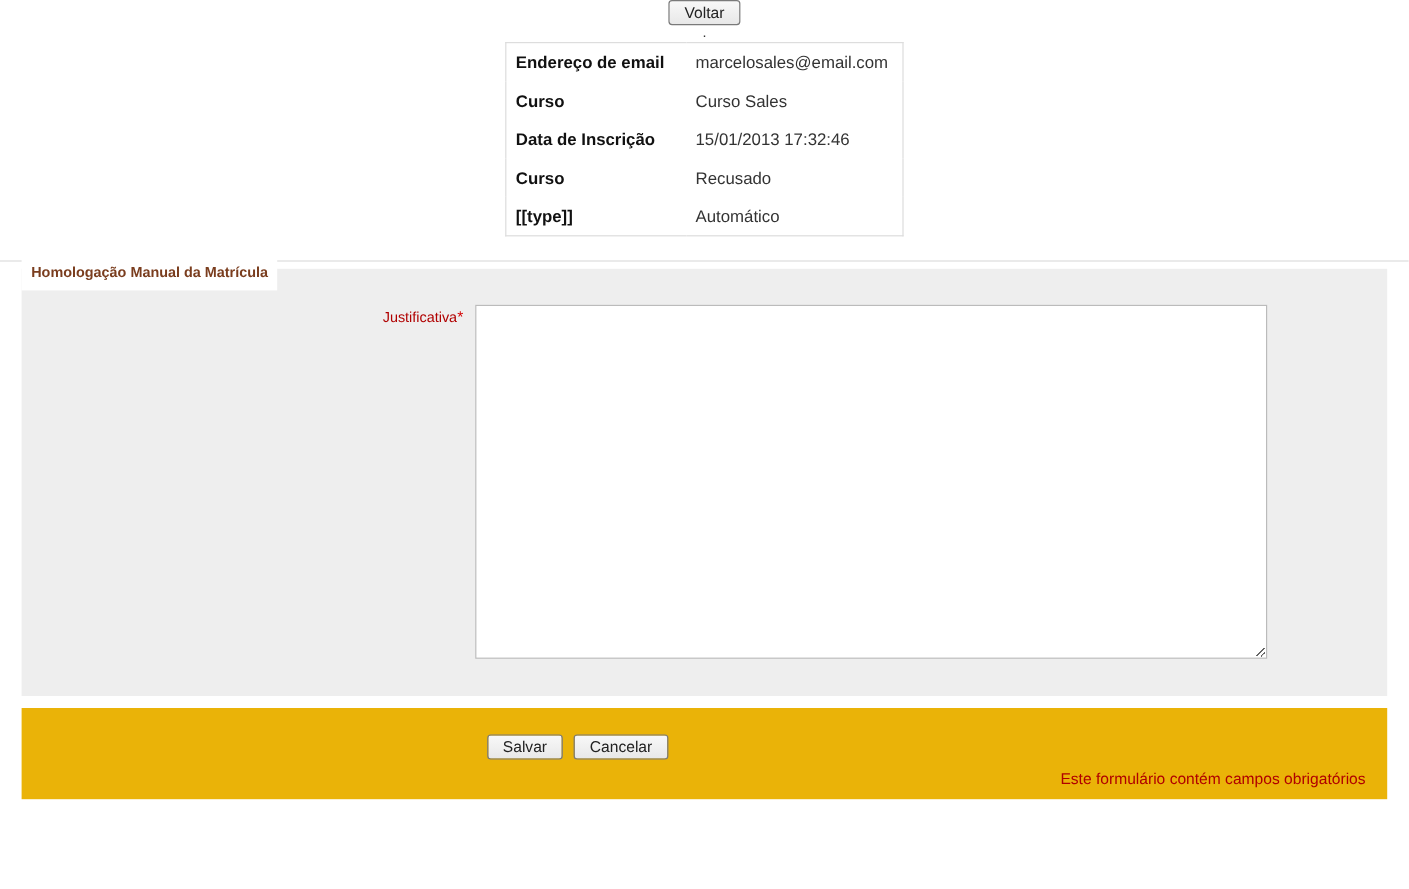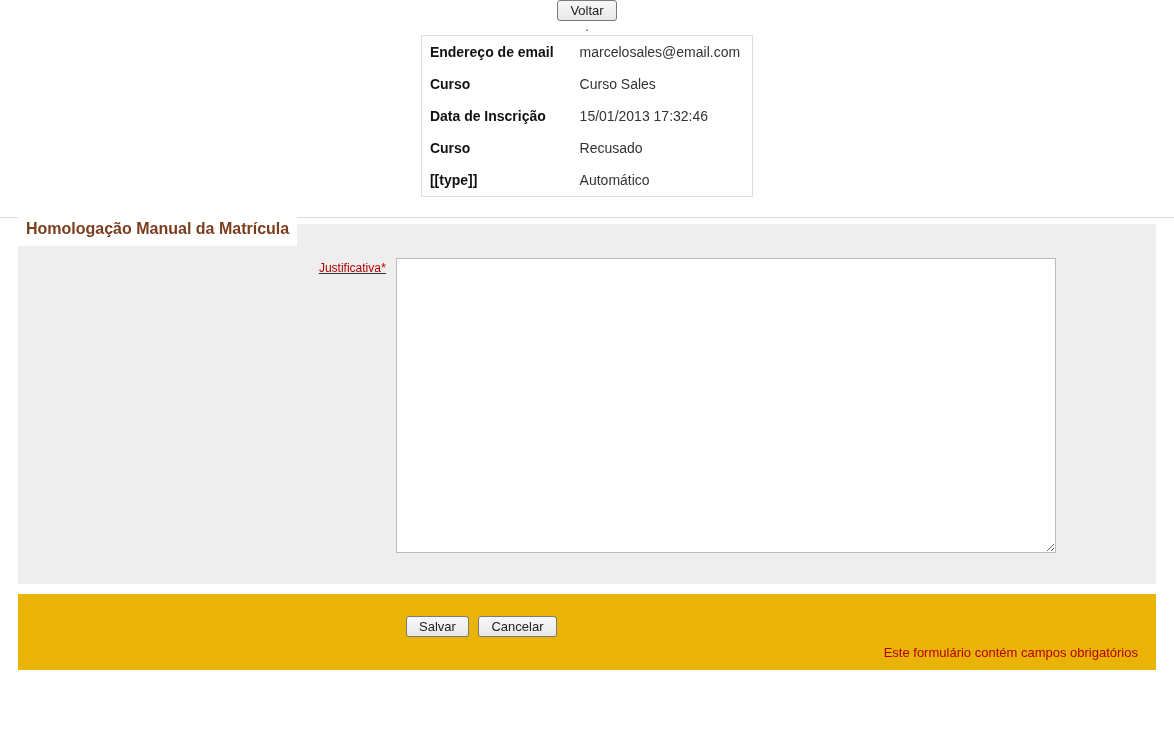--- a/index.html
+++ b/index.html
@@ -60,32 +60,31 @@
       margin: 0 18px 10px 18px;
     }
     fieldset {
       border: none;
       background: #eeeeee;
       padding: 0;
       position: relative;
     }
     fieldset .legend-like {
       color: #7a3d1e;
-      font-size: 16px;
+      font-size: 12px;
       font-weight: bold;
       padding: 4px 8px 8px 8px;
       background: #fff;
       position: relative;
       top: -8px;
       display: inline-block;
     }
     .fieldset-body {
       padding: 10px 18px 28px 18px;
       margin-top: -6px;
-      text-decoration: underline;
     }
     .form-row {
       display: flex;
       align-items: flex-start;
     }
     .form-label-col {
       width: 360px;
       text-align: right;
       padding-right: 10px;
       padding-top: 2px;

